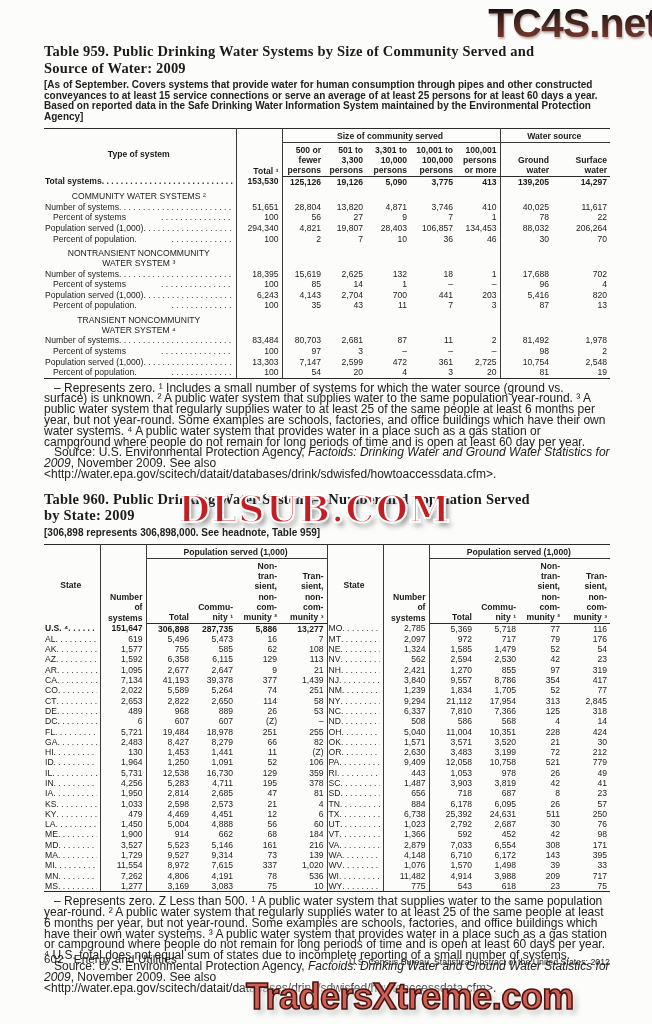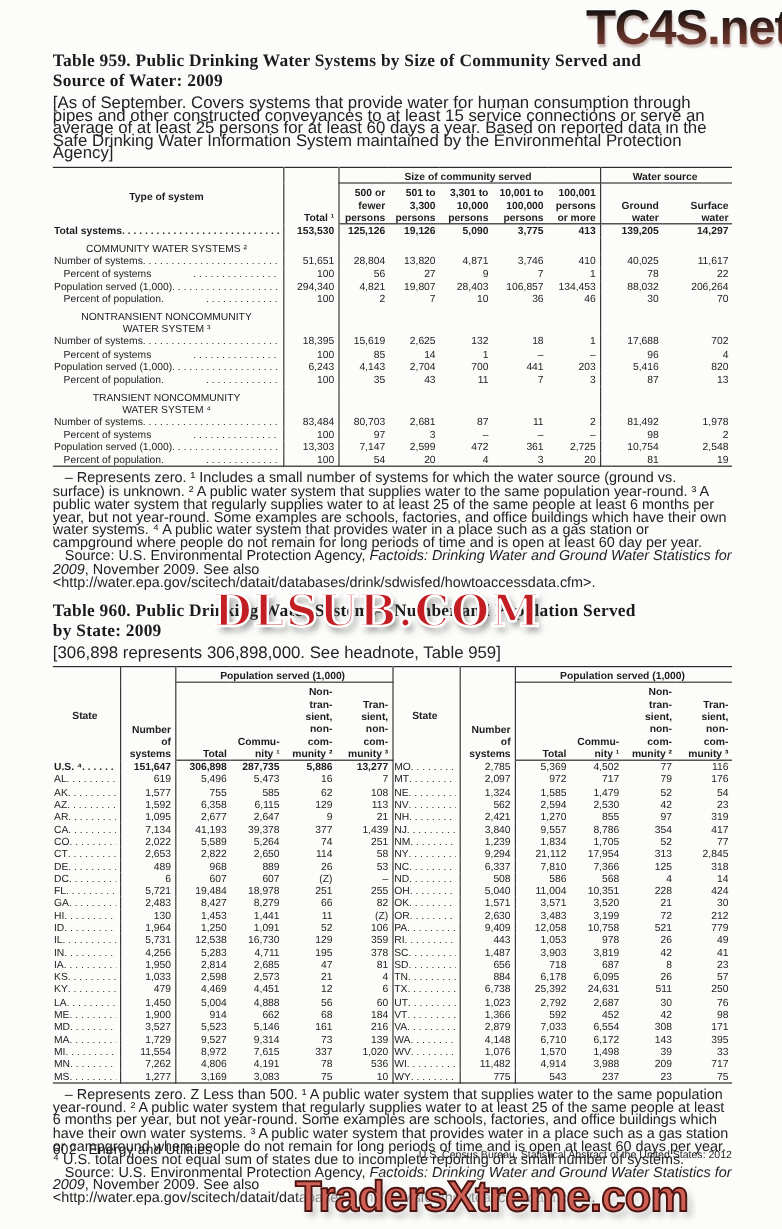--- a/index.html
+++ b/index.html
@@ -5,21 +5,21 @@
   html,body{margin:0;padding:0;}
   .page{position:relative;width:652px;height:1024px;background:#fcfcfa;overflow:hidden;
         font-family:"Liberation Sans",sans-serif;color:#1c1c1c;}
   .content{position:absolute;left:44px;top:0;width:566px;}
 
   
   .tbl-title{font-family:"Liberation Serif",serif;font-weight:bold;font-size:14.5px;
              line-height:16.5px;white-space:pre-line;margin:0;letter-spacing:.2px;}
   .t959-title{margin-top:43px;}
   .t960-title{margin-top:11px;}
-  .headnote{font-size:14px;line-height:10.6px;margin:4px 0 0 0;color:#222;}
+  .headnote{font-size:10px;line-height:10.6px;margin:4px 0 0 0;color:#222;font-weight:bold;}
 
   
   table{border-collapse:collapse;table-layout:fixed;width:566px;margin-top:6px;
         font-size:8.6px;line-height:10.3px;}
   td,th{padding:0 3px 0 1px;white-space:nowrap;overflow:hidden;}
   thead th{font-weight:bold;vertical-align:bottom;text-align:right;white-space:pre-line;
            padding-top:2px;padding-bottom:0;}
   th.group{text-align:center;vertical-align:middle;border-bottom:1px solid #3a3a3a;white-space:nowrap;}
   th.stubh{text-align:center;vertical-align:middle;}
   .bR{border-right:1px solid #3a3a3a;}
@@ -445,21 +445,21 @@
             <td class="num b">5,886</td>
             <td class="num bR b">13,277</td>
             <td class="stub bR">
               <div class="stubwrap">
                 <span class="lbl">MO</span>
                 <span class="dots"></span>
               </div>
             </td>
             <td class="num bR">2,785</td>
             <td class="num">5,369</td>
-            <td class="num">4,502</td>
+            <td class="num">5,718</td>
             <td class="num">77</td>
             <td class="num">116</td>
           </tr>
           <tr>
             <td class="stub bR">
               <div class="stubwrap">
                 <span class="lbl">AL</span>
                 <span class="dots"></span>
               </div>
             </td>
@@ -1045,21 +1045,21 @@
             <td class="num">75</td>
             <td class="num bR">10</td>
             <td class="stub bR">
               <div class="stubwrap">
                 <span class="lbl">WY</span>
                 <span class="dots"></span>
               </div>
             </td>
             <td class="num bR">775</td>
             <td class="num">543</td>
-            <td class="num">237</td>
+            <td class="num">618</td>
             <td class="num">23</td>
             <td class="num">75</td>
           </tr>
         </tbody>
     </table>
 
     <div class="fnotes">
       <p>– Represents zero. Z Less than 500. ¹ A public water system that supplies water to the same population year-round. ² A public water system that regularly supplies water to at least 25 of the same people at least 6 months per year, but not year-round. Some examples are schools, factories, and office buildings which have their own water systems. ³ A public water system that provides water in a place such as a gas station or campground where people do not remain for long periods of time and is open at least 60 days per year. ⁴ U.S. total does not equal sum of states due to incomplete reporting of a small number of systems.</p>
       <p class="src"><span>Source: U.S. Environmental Protection Agency, </span><i>Factoids: Drinking Water and Ground Water Statistics for 2009</i><span>, November 2009. See also &lt;http://water.epa.gov/scitech/datait/databases/drink/sdwisfed/howtoaccessdata.cfm&gt;.</span></p>
     </div>

